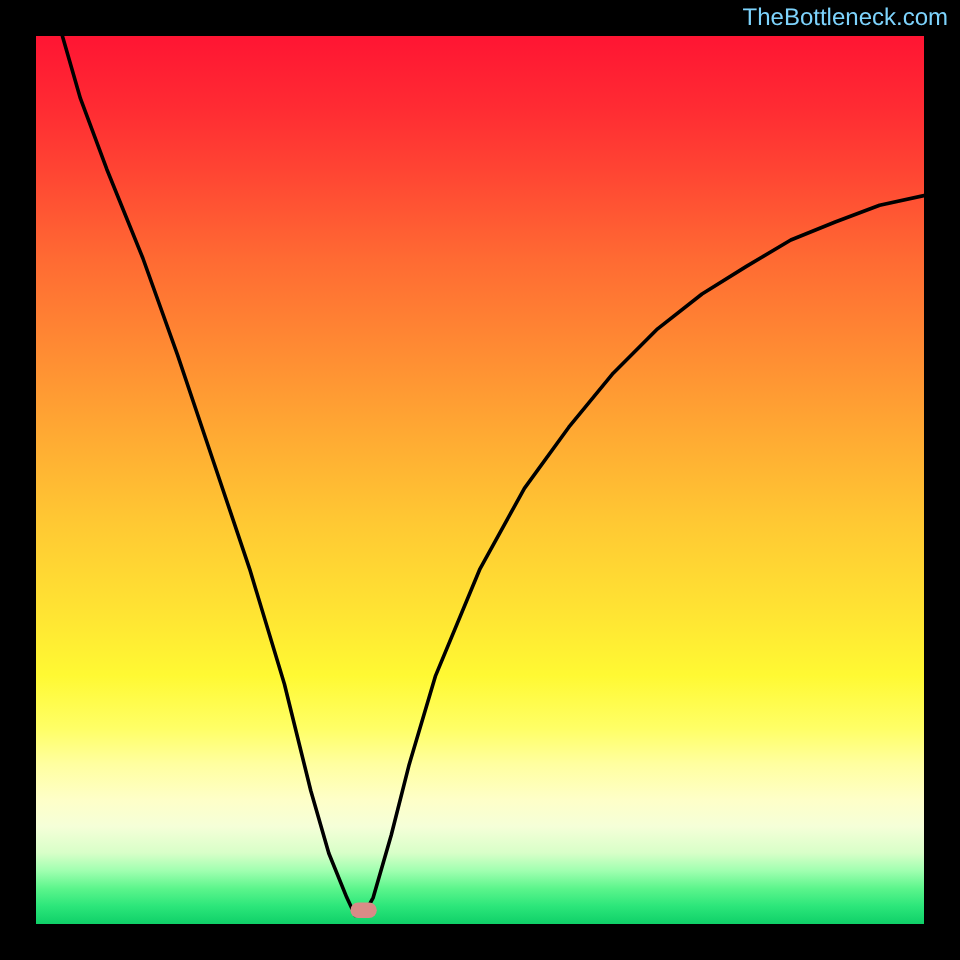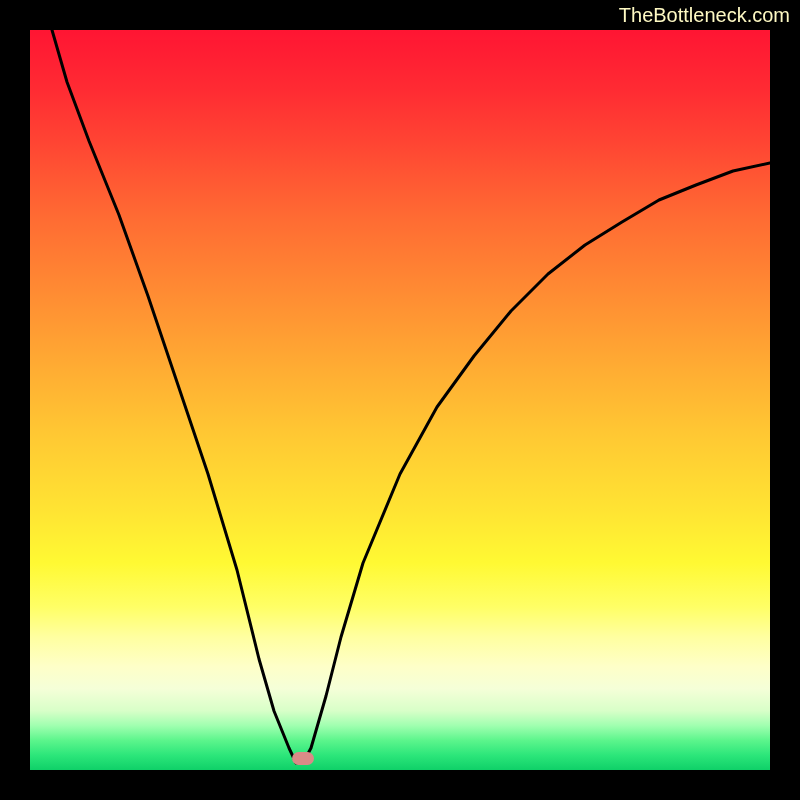--- a/index.html
+++ b/index.html
@@ -40,21 +40,21 @@
       #a0ffb0 94%,
       #5cf58c 96%,
       #2ce67a 98%,
       #0fd068 100%
     );
   }
   .watermark {
     position: absolute;
     top: 4px;
     right: 10px;
-    color: #fef9c3;
+    color: #7dd3fc;
     font-size: 20px;
     font-family: Arial, sans-serif;
     z-index: 10;
   }
   .curve-svg {
     position: absolute;
     top: 0; left: 0;
     width: 740px;
     height: 740px;
   }

